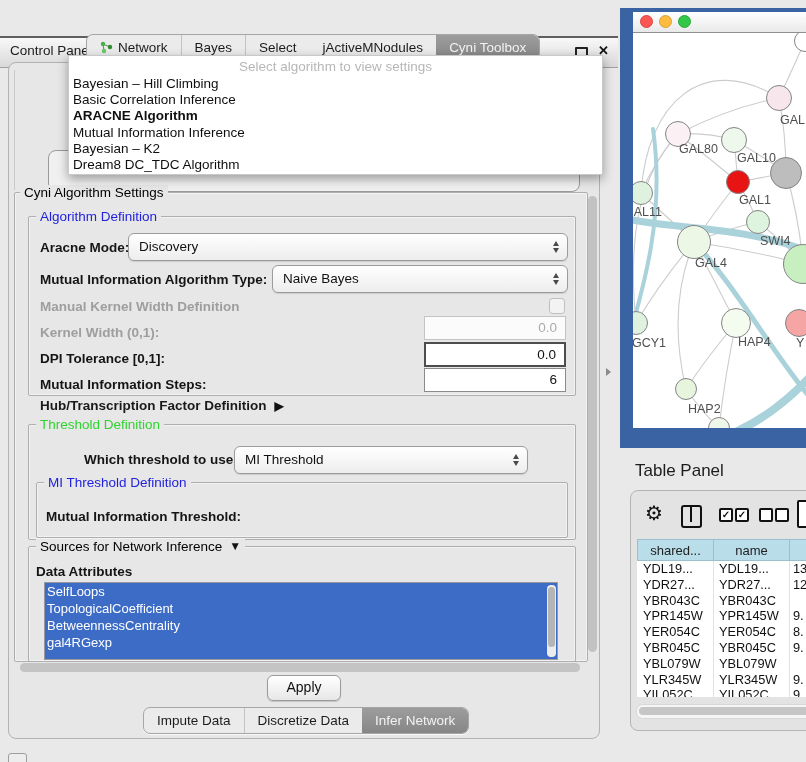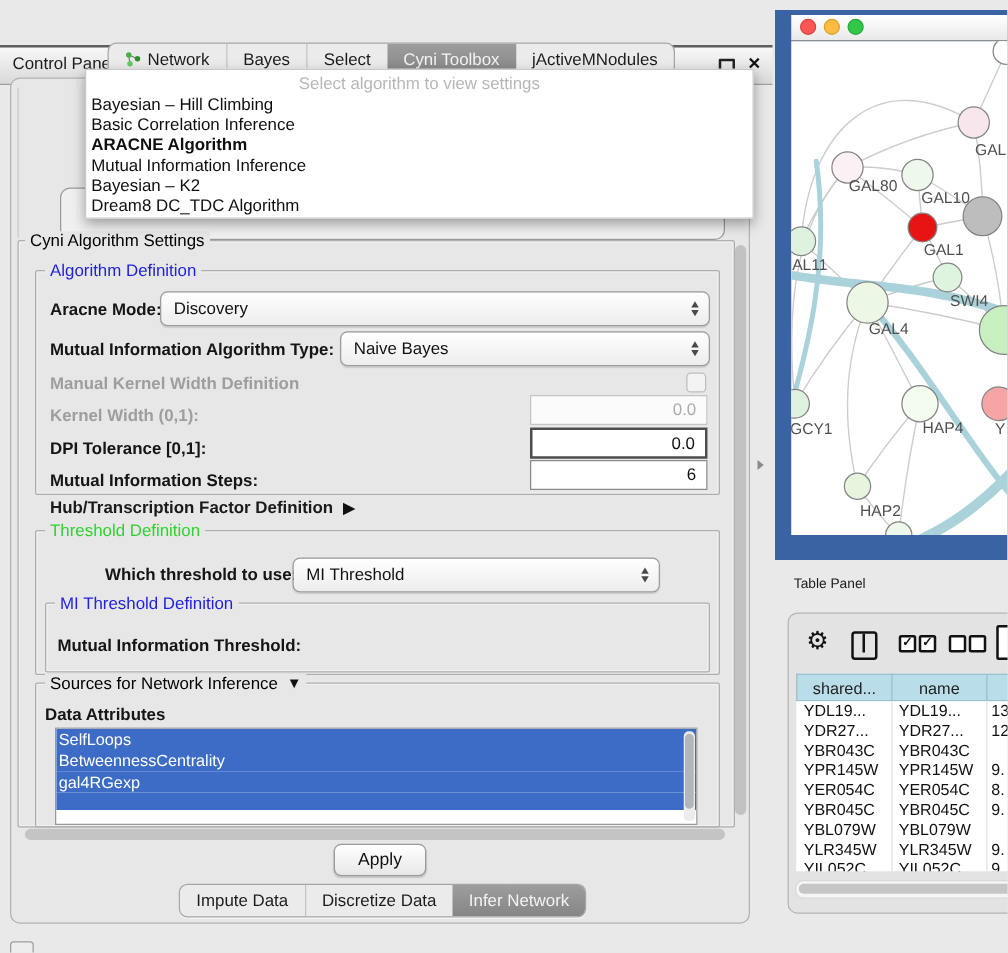--- a/index.html
+++ b/index.html
@@ -88,21 +88,21 @@
   .lights{position:absolute;left:7px;top:3px;display:flex;gap:6px;}
   .light{width:13px;height:13px;border-radius:50%;box-sizing:border-box;}
   .light.red{background:#fc5753;border:1px solid #d94441;}
   .light.yellow{background:#fdbc40;border:1px solid #d8a133;}
   .light.green{background:#33c748;border:1px solid #2aa83b;}
   .net-canvas{position:relative;width:173px;height:395px;background:#fff;overflow:hidden;}
   .net-node{position:absolute;border-radius:50%;border:1.5px solid #848484;box-sizing:border-box;}
   .net-label{position:absolute;font-size:12.5px;color:#4f4f4f;white-space:nowrap;}
 
   
-  #table-title{position:absolute;left:635px;top:461px;font-size:11px;color:#1c1c1c;}
+  #table-title{position:absolute;left:635px;top:461px;font-size:17px;color:#1c1c1c;}
   #table-box{position:absolute;left:630px;top:490px;width:200px;height:241px;background:#e3e3e3;
     border:1px solid #b5b5b5;border-radius:8px;box-sizing:border-box;}
   .tb-gear{position:absolute;left:14px;top:12px;font-size:20px;color:#111;line-height:20px;}
   .tb-cols{position:absolute;left:50px;top:14px;width:17px;height:19px;border:2px solid #111;border-radius:3px;}
   .tb-cols::after{content:"";position:absolute;left:7px;top:0;width:2px;height:15px;background:#111;}
   .tb-chk{position:absolute;width:10px;height:10px;border:2px solid #111;border-radius:2px;font-size:10px;
     font-weight:bold;line-height:9px;text-align:center;color:#111;background:#fff;}
   .tb-doc{position:absolute;left:166px;top:9px;width:15px;height:24px;border:2px solid #111;border-radius:2px;background:#fff;}
   .thead{position:absolute;left:6px;top:48px;width:200px;height:22px;display:flex;}
   .th{background:#b9dde9;border:1px solid #9bbfcb;border-right:none;box-sizing:border-box;font-size:13px;
@@ -147,25 +147,25 @@
           <circle cx="4" cy="10" r="2.2" fill="#66c966"></circle>
         </svg>
         <span>Network</span>
       </div>
       <div class="tab sep">
         <span>Bayes</span>
       </div>
       <div class="tab sep">
         <span>Select</span>
       </div>
+      <div class="tab">
+        <span>jActiveMNodules</span>
+      </div>
       <div class="tab selected">
         <span>Cyni Toolbox</span>
-      </div>
-      <div class="tab">
-        <span>jActiveMNodules</span>
       </div>
     </div>
 
     <div class="cp-body"></div>
 
     <div class="sliver-line" style="left:14px;top:70px;height:120px;"></div>
     <div class="partial-combo"></div>
     <div class="partial-ring"></div>
     <div class="partial-box2"></div>
 
@@ -245,20 +245,21 @@
       <span>Sources for Network Inference</span>
       <span class="tri-glyph">▼</span>
     </span>
     <div class="group" style="left:28px;top:546px;width:546px;height:114px;"></div>
 
     <span class="flabel" style="left:36px;top:564px;">Data Attributes</span>
 
     <div class="listbox">
       <div>
           <div class="attr-item">SelfLoops</div>
+          <div class="attr-item">TopologicalCoefficient</div>
           <div class="attr-item">BetweennessCentrality</div>
           <div class="attr-item">gal4RGexp</div>
         </div>
       <div class="attr-partial"></div>
       <div class="list-scroll">
         <div class="list-thumb"></div>
       </div>
     </div>
 
     <div class="hscroll-thumb"></div>

